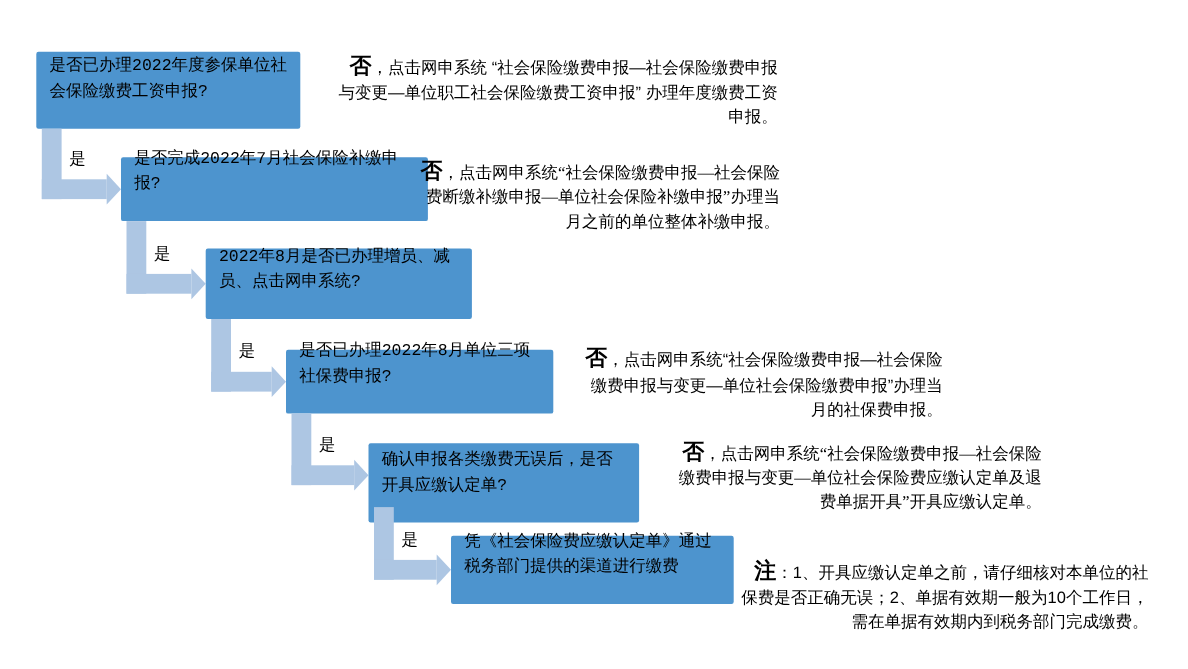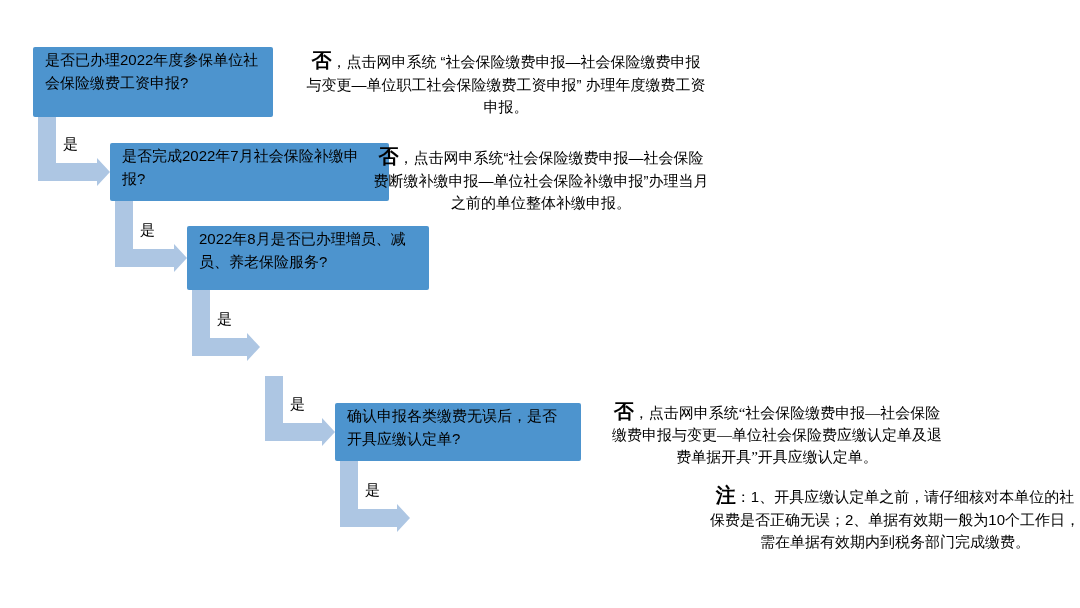--- a/index.html
+++ b/index.html
@@ -11,31 +11,32 @@
     font-family:"Liberation Sans","DejaVu Sans",sans-serif;
     overflow:hidden;
     color:var(--text,#000);
   }
   .qbox {
     position:absolute;
     background:var(--box,#4D94CE);
     color:var(--text,#000);
     font-size:15px;
     line-height:1.55;
-    padding:1px 12px;
+    padding:22px 12px;
     border-radius:2px;
     display:flex;
-    align-items:flex-start;
+    align-items:flex-end;
+    font-family:Liberation Mono, monospace;
   }
   .note {
     position:absolute;
     color:var(--text,#000);
     font-size:15px;
     line-height:1.42;
-    text-align:center;
+    text-align:right;
   }
   .note .prefix {
     font-size:20px;
     font-weight:bold;
   }
   .arrow { position:absolute; width:var(--w); height:var(--h); }
   .arrow .vbar {
     position:absolute; left:0; top:0;
     width:18px; height:var(--h);
     background:var(--arrow,#ADC6E3);
@@ -78,57 +79,66 @@
   <div class="arrow" style="left:38px;top:117px;--h:64px;--w:72px;">
     <div class="vbar"></div>
     <div class="hbar"></div>
     <div class="head"></div>
     <span class="ylabel">是</span>
   </div>
 
   <div class="qbox" style="left:110px;top:143px;width:279px;height:58px;">
     <span>是否完成2022年7月社会保险补缴申报?</span>
   </div>
-  <div class="note" style="left:373px;top:142px;width:336px;">
+  <div class="note" style="left:373px;top:142px;width:336px;font-family:Liberation Serif, serif;">
     <span class="prefix">否</span><span>，点击网申系统“社会保险缴费申报—社会保险费断缴补缴申报—单位社会保险补缴申报”办理当月之前的单位整体补缴申报。</span>
   </div>
   <div class="arrow" style="left:115px;top:201px;--h:66px;--w:72px;">
     <div class="vbar"></div>
     <div class="hbar"></div>
     <div class="head"></div>
     <span class="ylabel">是</span>
   </div>
 
   <div class="qbox" style="left:187px;top:226px;width:242px;height:64px;">
-    <span>2022年8月是否已办理增员、减员、养老保险服务?</span>
+    <span>2022年8月是否已办理增员、减员、点击网申系统?</span>
   </div>
   <div class="arrow" style="left:192px;top:290px;--h:66px;--w:68px;">
     <div class="vbar"></div>
     <div class="hbar"></div>
     <div class="head"></div>
     <span class="ylabel">是</span>
   </div>
 
+  <div class="qbox" style="left:260px;top:318px;width:243px;height:58px;">
+    <span>是否已办理2022年8月单位三项社保费申报?</span>
+  </div>
+  <div class="note" style="left:527px;top:312px;width:330px;">
+    <span class="prefix">否</span><span>，点击网申系统“社会保险缴费申报—社会保险缴费申报与变更—单位社会保险缴费申报”办理当月的社保费申报。</span>
+  </div>
   <div class="arrow" style="left:265px;top:376px;--h:65px;--w:70px;">
     <div class="vbar"></div>
     <div class="hbar"></div>
     <div class="head"></div>
     <span class="ylabel">是</span>
   </div>
 
-  <div class="qbox" style="left:335px;top:403px;width:246px;height:58px;">
+  <div class="qbox" style="left:335px;top:403px;width:246px;height:72px;">
     <span>确认申报各类缴费无误后，是否开具应缴认定单?</span>
   </div>
   <div class="note" style="left:607px;top:397px;width:340px;font-family:Liberation Serif, serif;">
     <span class="prefix">否</span><span>，点击网申系统“社会保险缴费申报—社会保险缴费申报与变更—单位社会保险费应缴认定单及退费单据开具”开具应缴认定单。</span>
   </div>
   <div class="arrow" style="left:340px;top:461px;--h:66px;--w:70px;">
     <div class="vbar"></div>
     <div class="hbar"></div>
     <div class="head"></div>
     <span class="ylabel">是</span>
   </div>
 
-  <div class="note" style="left:672px;top:481px;width:372px;margin-left:37px;">
+  <div class="qbox" style="left:410px;top:487px;width:257px;height:62px;">
+    <span>凭《社会保险费应缴认定单》通过税务部门提供的渠道进行缴费</span>
+  </div>
+  <div class="note" style="left:672px;top:505px;width:372px;">
     <span class="prefix">注</span><span>：1、开具应缴认定单之前，请仔细核对本单位的社保费是否正确无误；2、单据有效期一般为10个工作日，需在单据有效期内到税务部门完成缴费。</span>
   </div>
 
 </div>
 
 </body></html>

